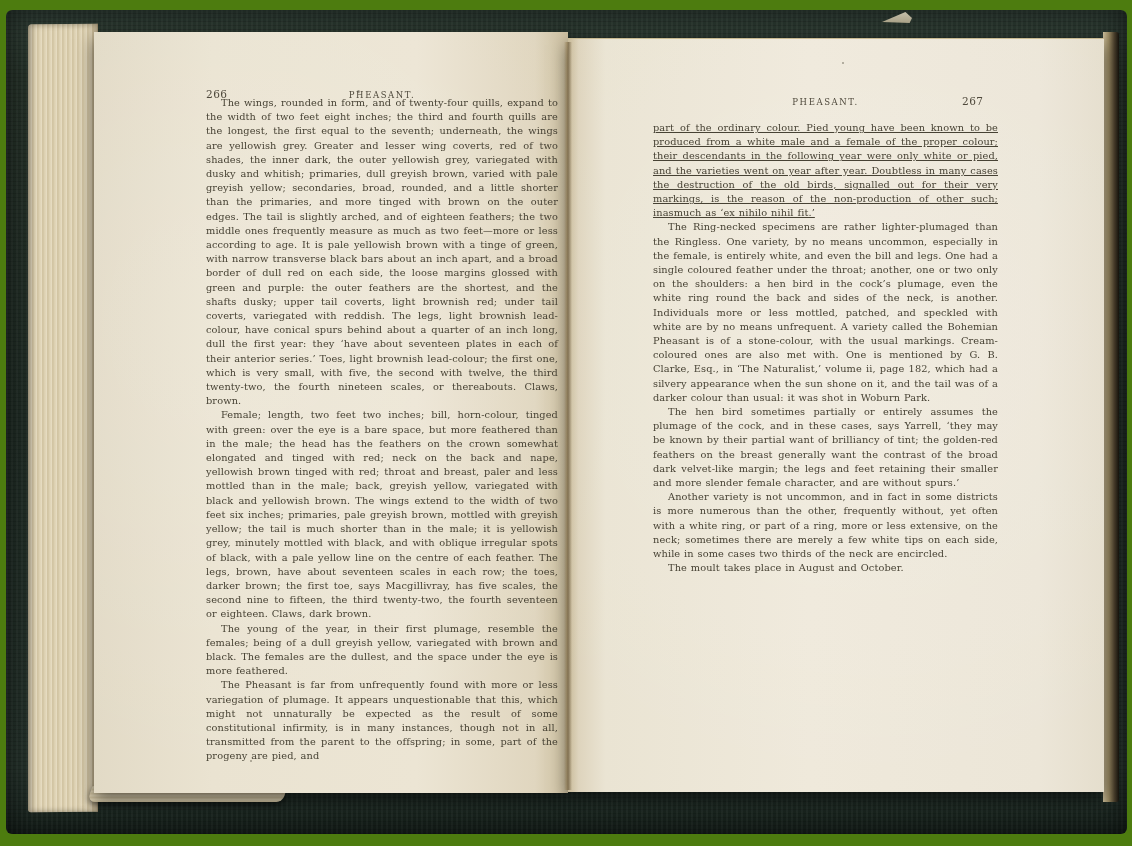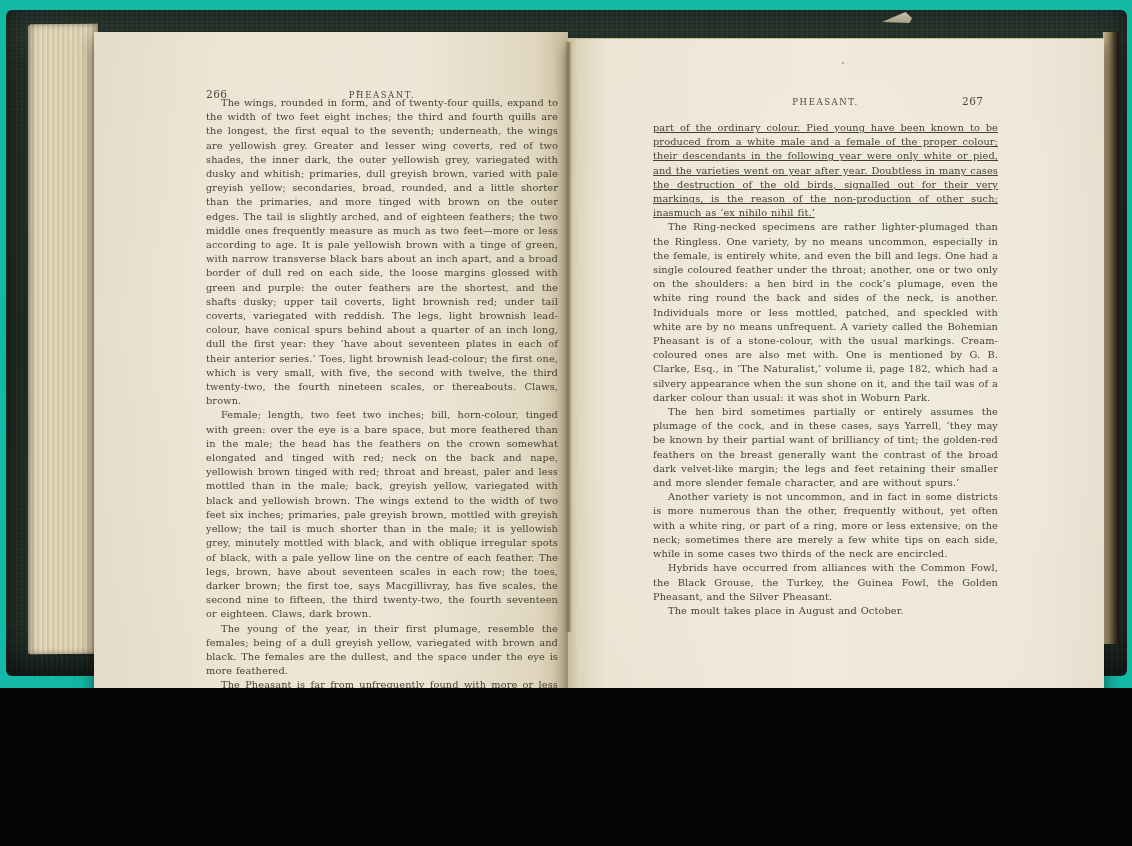--- a/index.html
+++ b/index.html
@@ -1,18 +1,18 @@
 <!DOCTYPE html>
 <html lang="en"><head>
 <meta charset="utf-8">
 <style>
   html,body{margin:0;padding:0;background:#040404;}
   .stage{
-    position:relative;width:1132px;height:688px;overflow:hidden;
-    background:#14b8a6;font-family:"DejaVu Serif","Liberation Serif",serif;
+    position:relative;width:1132px;height:846px;overflow:hidden;
+    background:#4d7c0f;font-family:"DejaVu Serif","Liberation Serif",serif;
   }
   
   .cover{
     position:absolute;left:6px;top:10px;right:5px;bottom:12px;
     background:
       repeating-linear-gradient(90deg, rgba(255,255,255,.035) 0 2px, rgba(0,0,0,0) 2px 5px),
       repeating-linear-gradient(0deg, rgba(0,0,0,.12) 0 1px, rgba(0,0,0,0) 1px 4px),
       linear-gradient(180deg,#2c3a32 0%,#243027 8%,#1f2b24 50%,#233029 92%,#16201b 100%);
     border-radius:6px;
     box-shadow:inset 0 0 30px rgba(0,0,0,.6);
@@ -124,21 +124,20 @@
     <div class="pg-header">
       <span class="pg-spacer"></span>
       <span class="pg-title">PHEASANT.</span>
       <span class="pg-num right">267</span>
     </div>
     <div class="pg-body">
       <p class="no-indent">part of the ordinary colour.  Pied young have been known to be produced from a white male and a female of the proper colour; their descendants in the following year were only white or pied, and the varieties went on year after year.  Doubtless in many cases the destruction of the old birds, signalled out for their very markings, is the reason of the non-production of other such; inasmuch as ‘ex nihilo nihil fit.’</p>
       <p>The Ring-necked specimens are rather lighter-plumaged than the Ringless.  One variety, by no means uncommon, especially in the female, is entirely white, and even the bill and legs.  One had a single coloured feather under the throat; another, one or two only on the shoulders: a hen bird in the cock’s plumage, even the white ring round the back and sides of the neck, is another.  Individuals more or less mottled, patched, and speckled with white are by no means unfrequent.  A variety called the Bohemian Pheasant is of a stone-colour, with the usual markings.  Cream-coloured ones are also met with.  One is mentioned by G. B. Clarke, Esq., in ‘The Naturalist,’ volume ii, page 182, which had a silvery appearance when the sun shone on it, and the tail was of a darker colour than usual: it was shot in Woburn Park.</p>
       <p>The hen bird sometimes partially or entirely assumes the plumage of the cock, and in these cases, says Yarrell, ‘they may be known by their partial want of brilliancy of tint; the golden-red feathers on the breast generally want the contrast of the broad dark velvet-like margin; the legs and feet retaining their smaller and more slender female character, and are without spurs.’</p>
       <p>Another variety is not uncommon, and in fact in some districts is more numerous than the other, frequently without, yet often with a white ring, or part of a ring, more or less extensive, on the neck; sometimes there are merely a few white tips on each side, while in some cases two thirds of the neck are encircled.</p>
-      <p>Hybrids have occurred from alliances with the Common Fowl, the Black Grouse, the Turkey, the Guinea Fowl, the Golden Pheasant, and the Silver Pheasant.</p>
       <p>The moult takes place in August and October.</p>
     </div>
   </div>
 
   <div class="gutter"></div>
   <div class="fold"></div>
 
   <span class="speck" style="left:357px;top:90px;width:3px;height:3px;"></span>
   <span class="speck" style="left:842px;top:62px;width:2px;height:2px;"></span>
   <span class="speck" style="left:250px;top:760px;width:2px;height:2px;"></span>

